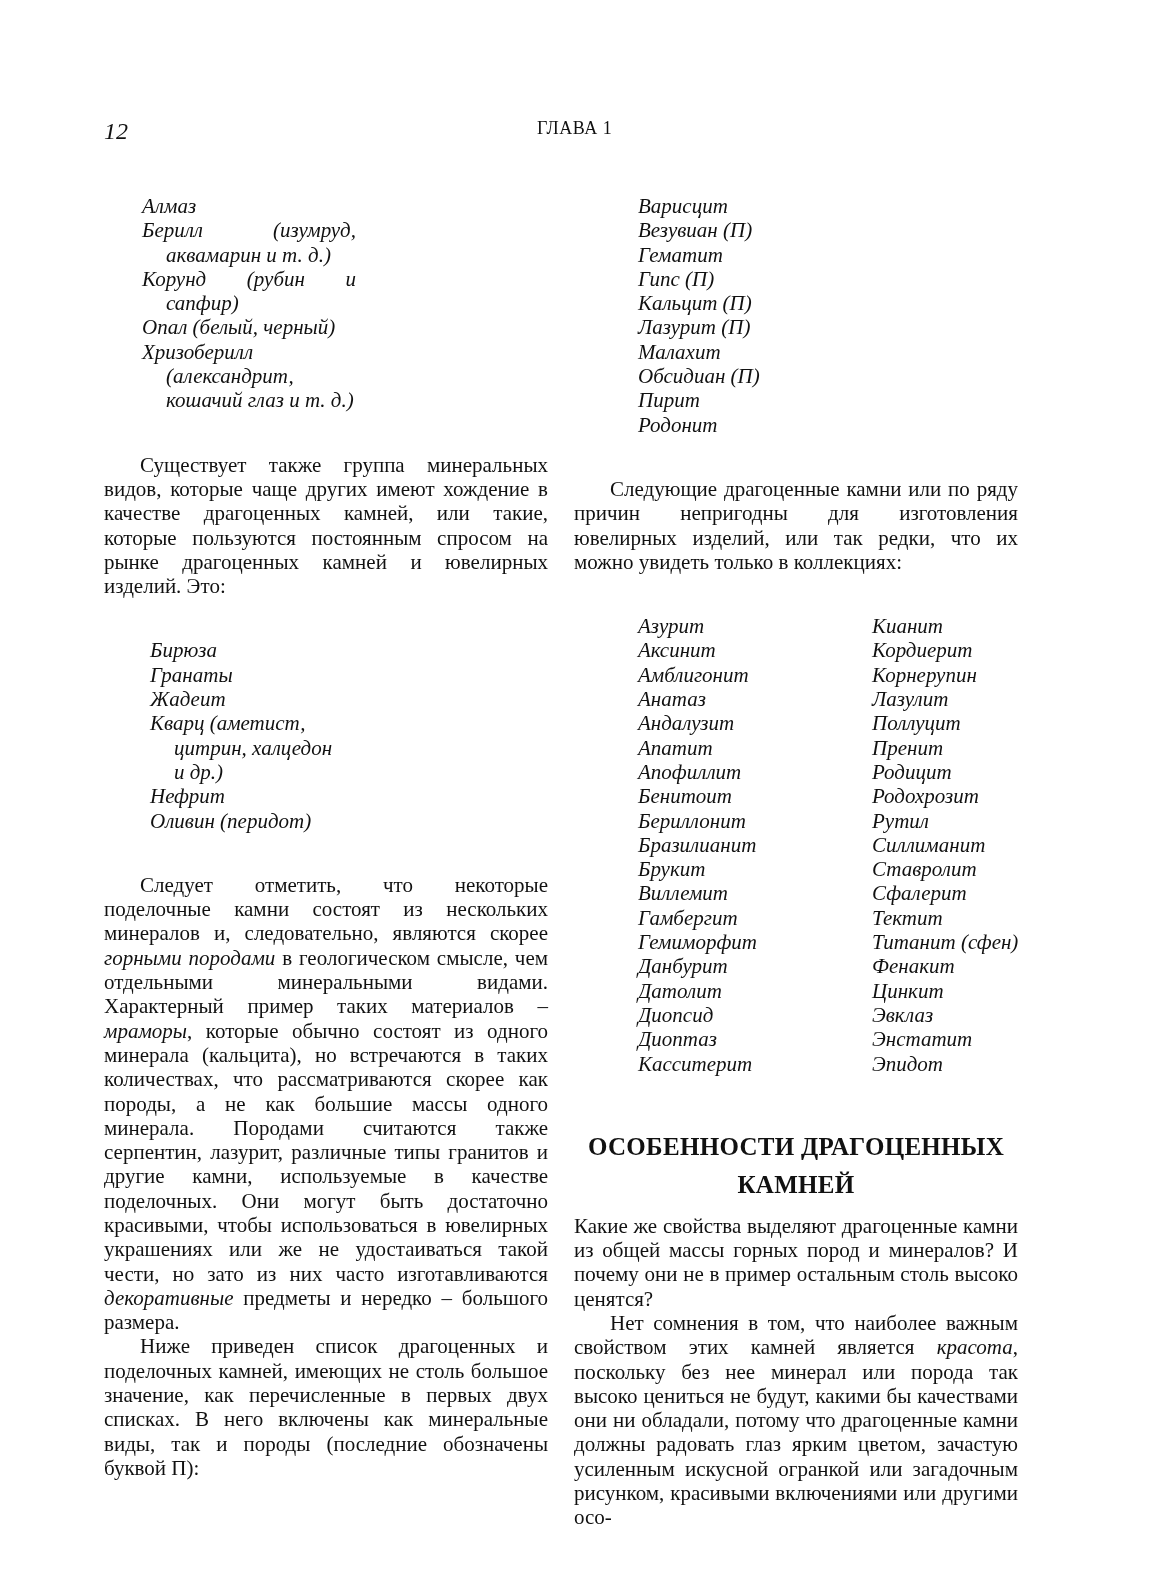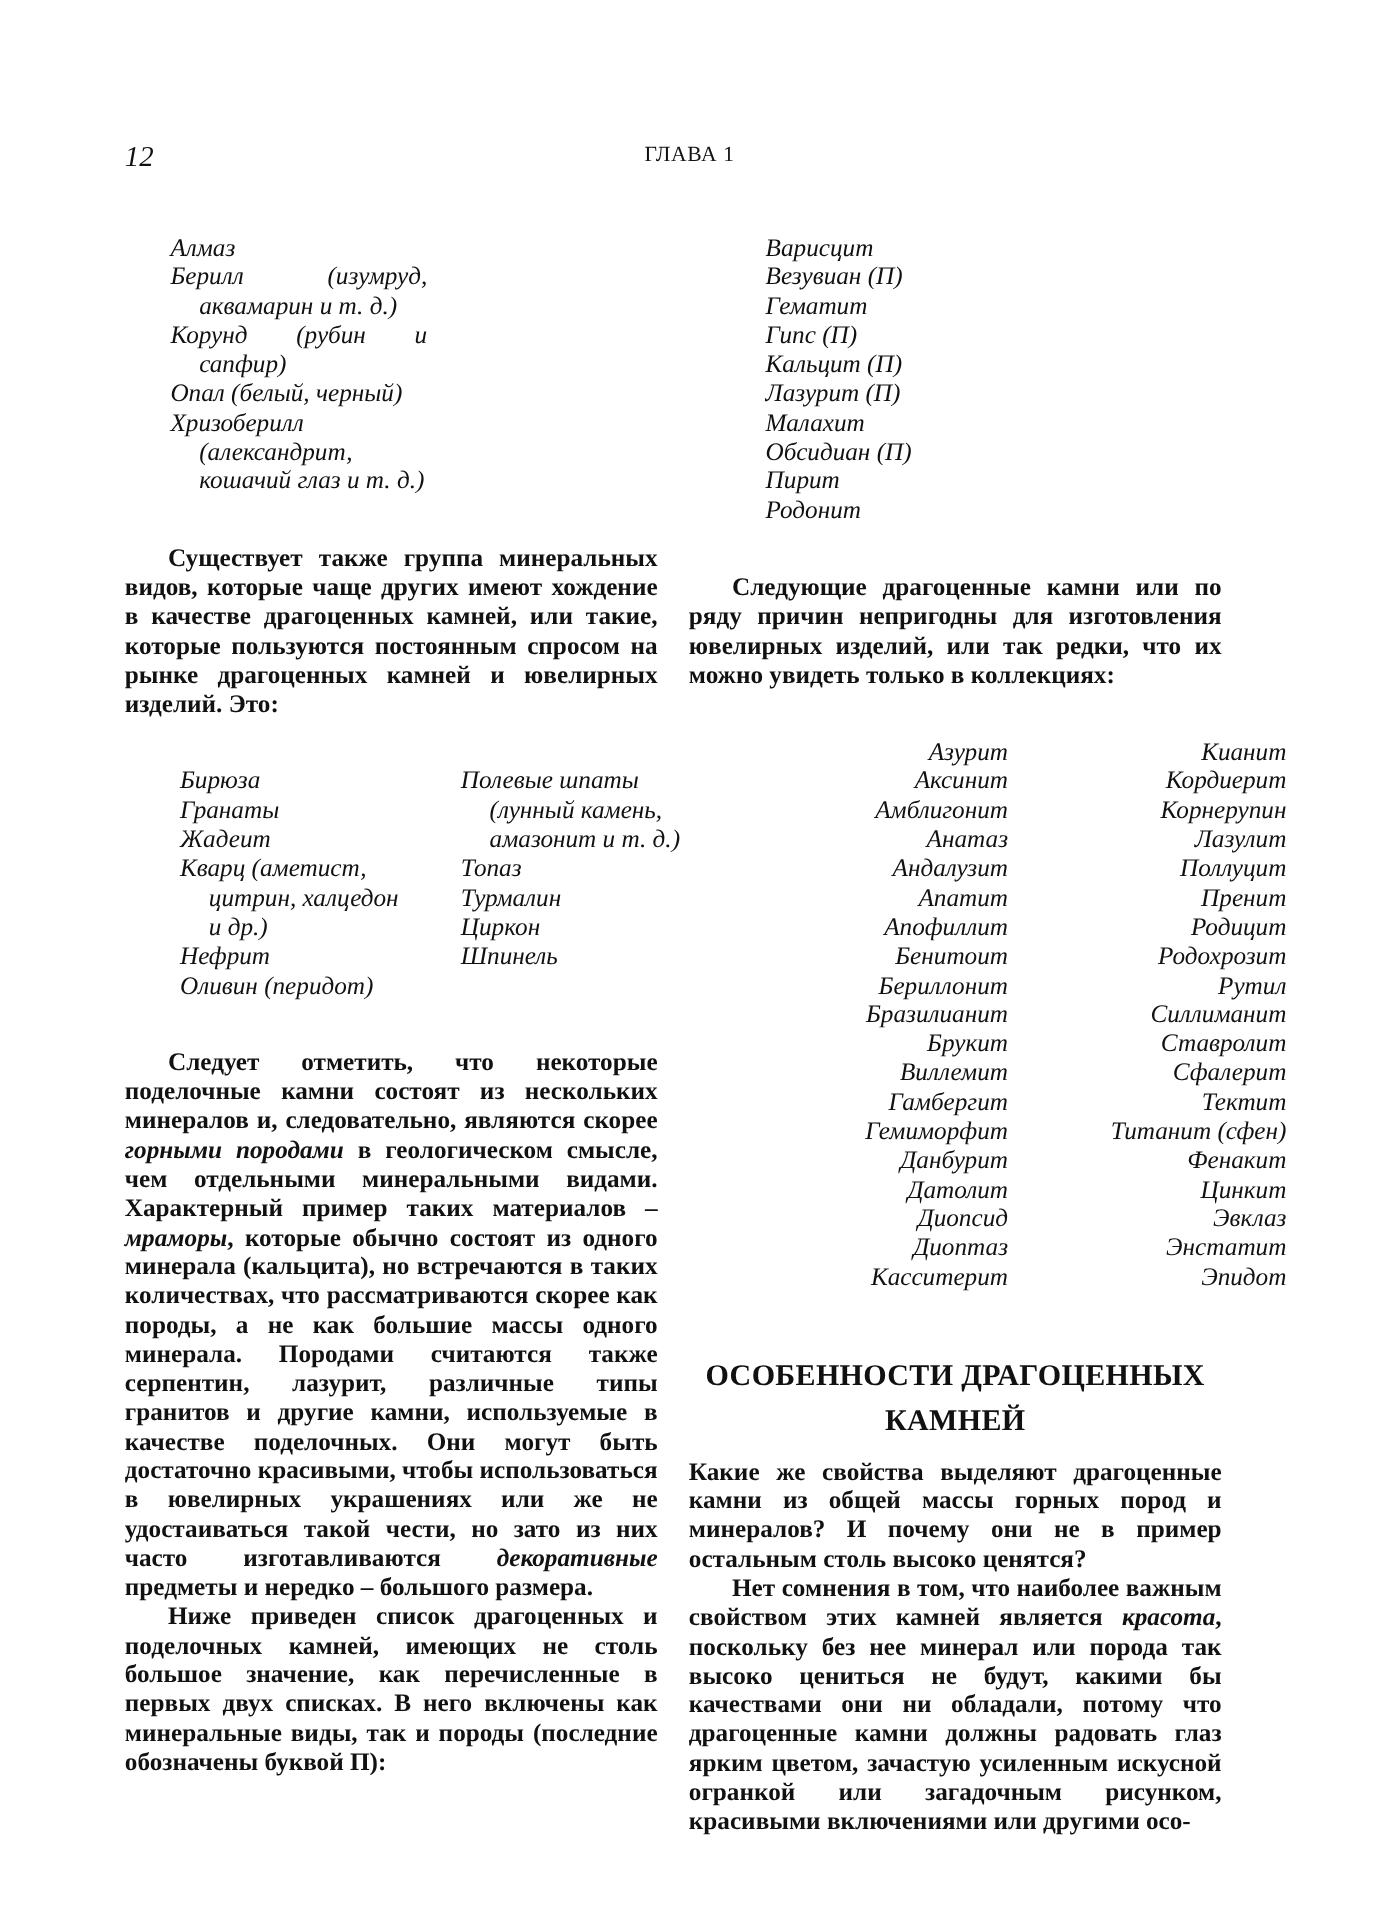--- a/index.html
+++ b/index.html
@@ -18,21 +18,21 @@
     }
     .col { position: absolute; font-size: 21px; line-height: 24.3px; }
     .col-left { left: 104px; top: 178px; width: 444px; }
     .col-right { left: 574px; top: 178px; width: 444px; }
     .list { margin: 16px; padding: 0; list-style: none; font-style: italic; }
     .list li { margin: 0; padding: 0; }
     .hang { padding-left: 24px !important; text-indent: -24px; }
     .list1 { margin-left: 38px; width: 214px; text-align: justify; }
     .two-col { display: flex; }
     .two-col .list { flex: none; }
-    .para { margin: 0; text-align: justify; text-indent: 36px; font-weight: bold; }
+    .para { margin: 0; text-align: justify; text-indent: 36px; }
     .gap-m { height: 24px; }
     .italic { font-style: italic; }
     .heading {
       margin: 0; font-weight: bold; font-size: 25px; line-height: 38px;
       text-align: center; letter-spacing: 0.3px;
     }
     .para.noindent { text-indent: 0; }
   </style>
 </head>
 <body>
@@ -54,27 +54,20 @@
     <div class="gap-m"></div>
     <div class="two-col" style="margin-left:30px;">
       <ul class="list" style="width:202px;">
         <li>Бирюза</li>
         <li>Гранаты</li>
         <li>Жадеит</li>
         <li class="hang" style="width:165px;">Кварц (аметист, цитрин, халцедон и др.)</li>
         <li>Нефрит</li>
         <li>Оливин (перидот)</li>
       </ul>
-      <ul class="list" style="width:200px;">
-        <li class="hang" style="width:175px;">Полевые шпаты (лунный камень, амазонит и т. д.)</li>
-        <li>Топаз</li>
-        <li>Турмалин</li>
-        <li>Циркон</li>
-        <li>Шпинель</li>
-      </ul>
     </div>
     <div class="gap-m"></div>
     <p class="para"><span>Следует отметить, что некоторые поделочные камни состоят из нескольких минералов и, следовательно, являются скорее </span><span class="italic">горными породами</span><span> в геологическом смысле, чем отдельными минеральными видами. Характерный пример таких материалов – </span><span class="italic">мраморы</span><span>, которые обычно состоят из одного минерала (кальцита), но встречаются в таких количествах, что рассматриваются скорее как породы, а не как большие массы одного минерала. Породами считаются также серпентин, лазурит, различные типы гранитов и другие камни, используемые в качестве поделочных. Они могут быть достаточно красивыми, чтобы использоваться в ювелирных украшениях или же не удостаиваться такой чести, но зато из них часто изготавливаются </span><span class="italic">декоративные</span><span> предметы и нередко – большого размера.</span></p>
     <p class="para">Ниже приведен список драгоценных и поделочных камней, имеющих не столь большое значение, как перечисленные в первых двух списках. В него включены как минеральные виды, так и породы (последние обозначены буквой П):</p>
   </div>
 
   <div class="col col-right">
     <div class="two-col" style="margin-left:48px;">
       <ul class="list" style="width:202px;">
         <li>Варисцит</li>
@@ -85,21 +78,21 @@
         <li>Лазурит (П)</li>
         <li>Малахит</li>
         <li>Обсидиан (П)</li>
         <li>Пирит</li>
         <li>Родонит</li>
       </ul>
     </div>
     <div class="gap-m"></div>
     <p class="para">Следующие драгоценные камни или по ряду причин непригодны для изготовления ювелирных изделий, или так редки, что их можно увидеть только в коллекциях:</p>
     <div class="gap-m"></div>
-    <div class="two-col" style="margin-left:48px;text-align:right;">
+    <div class="two-col" style="margin-left:48px;">
       <ul class="list" style="width:202px;">
         <li>Азурит</li>
         <li>Аксинит</li>
         <li>Амблигонит</li>
         <li>Анатаз</li>
         <li>Андалузит</li>
         <li>Апатит</li>
         <li>Апофиллит</li>
         <li>Бенитоит</li>
         <li>Бериллонит</li>

